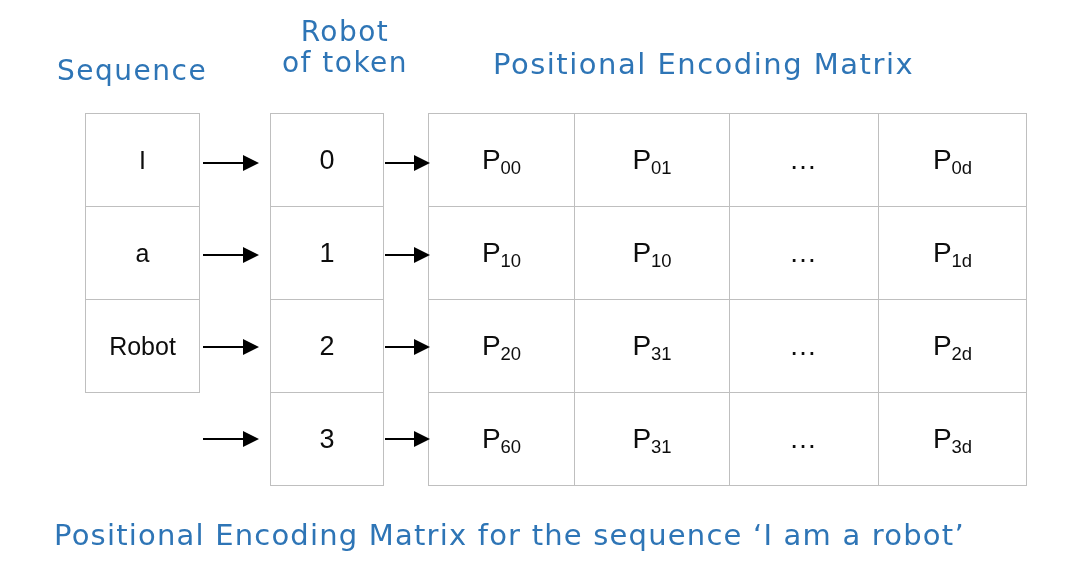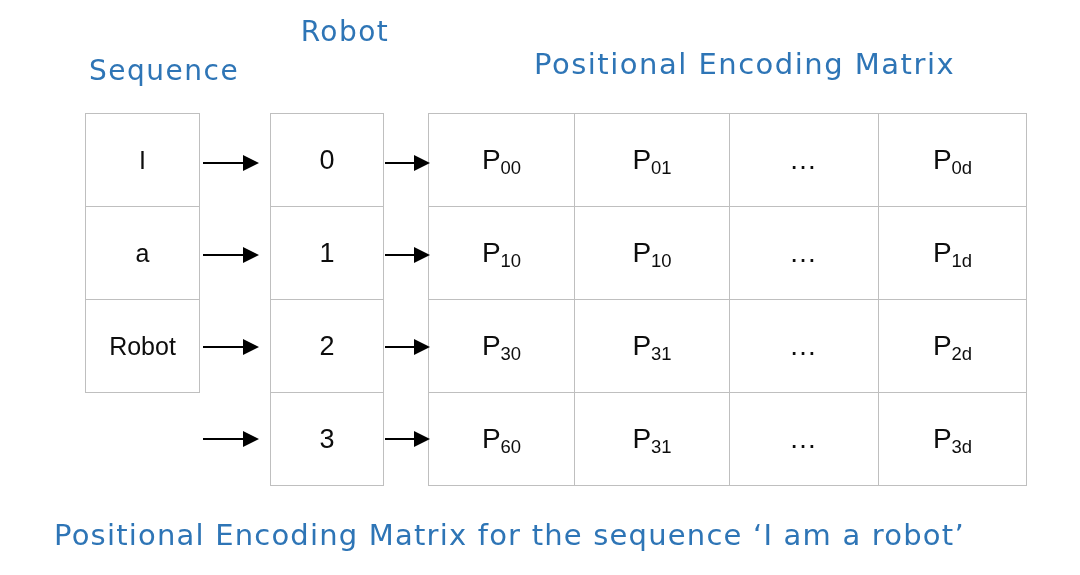--- a/index.html
+++ b/index.html
@@ -25,35 +25,33 @@
     font-family: "DejaVu Sans", sans-serif;
     font-weight: 400;
     letter-spacing: 1.5px;
     white-space: nowrap;
     line-height: 1.12;
   }
   #hdr-sequence {
     left: 57px;
     top: 55px;
     font-size: 28px;
-    margin-left: 32px;
   }
   #hdr-index {
     left: 270px;
     top: 16px;
     font-size: 28px;
     text-align: center;
     width: 150px;
   }
   #hdr-index .line2 { display: block; }
   #hdr-matrix {
     left: 493px;
     top: 48px;
     font-size: 29px;
-    margin-left: 41px;
   }
   #caption {
     left: 54px;
     top: 519px;
     font-size: 29px;
     letter-spacing: 1.2px;
   }
 
   
   .grid {
@@ -128,20 +126,21 @@
 </style>
 </head>
 <body>
 
 <div id="canvas">
 
   <div class="hand" id="hdr-sequence">Sequence</div>
 
   <div class="hand" id="hdr-index">
     <span class="line1">Robot</span>
+    <span class="line2">of token</span>
   </div>
 
   <div class="hand" id="hdr-matrix">Positional Encoding Matrix</div>
 
   <table class="grid" id="seq-table">
     <tbody>
       <tr>
         <td>I</td>
       </tr>
       <tr>
@@ -178,21 +177,21 @@
           <td class="c2"><span class="dots">…</span></td>
           <td class="c3"><span class="cellval">P<sub>0d</sub></span></td>
         </tr>
         <tr>
           <td class="c0"><span class="cellval">P<sub>10</sub></span></td>
           <td class="c1"><span class="cellval">P<sub>10</sub></span></td>
           <td class="c2"><span class="dots">…</span></td>
           <td class="c3"><span class="cellval">P<sub>1d</sub></span></td>
         </tr>
         <tr>
-          <td class="c0"><span class="cellval">P<sub>30</sub></span></td>
+          <td class="c0"><span class="cellval">P<sub>20</sub></span></td>
           <td class="c1"><span class="cellval">P<sub>31</sub></span></td>
           <td class="c2"><span class="dots">…</span></td>
           <td class="c3"><span class="cellval">P<sub>2d</sub></span></td>
         </tr>
         <tr>
           <td class="c0"><span class="cellval">P<sub>60</sub></span></td>
           <td class="c1"><span class="cellval">P<sub>31</sub></span></td>
           <td class="c2"><span class="dots">…</span></td>
           <td class="c3"><span class="cellval">P<sub>3d</sub></span></td>
         </tr>

